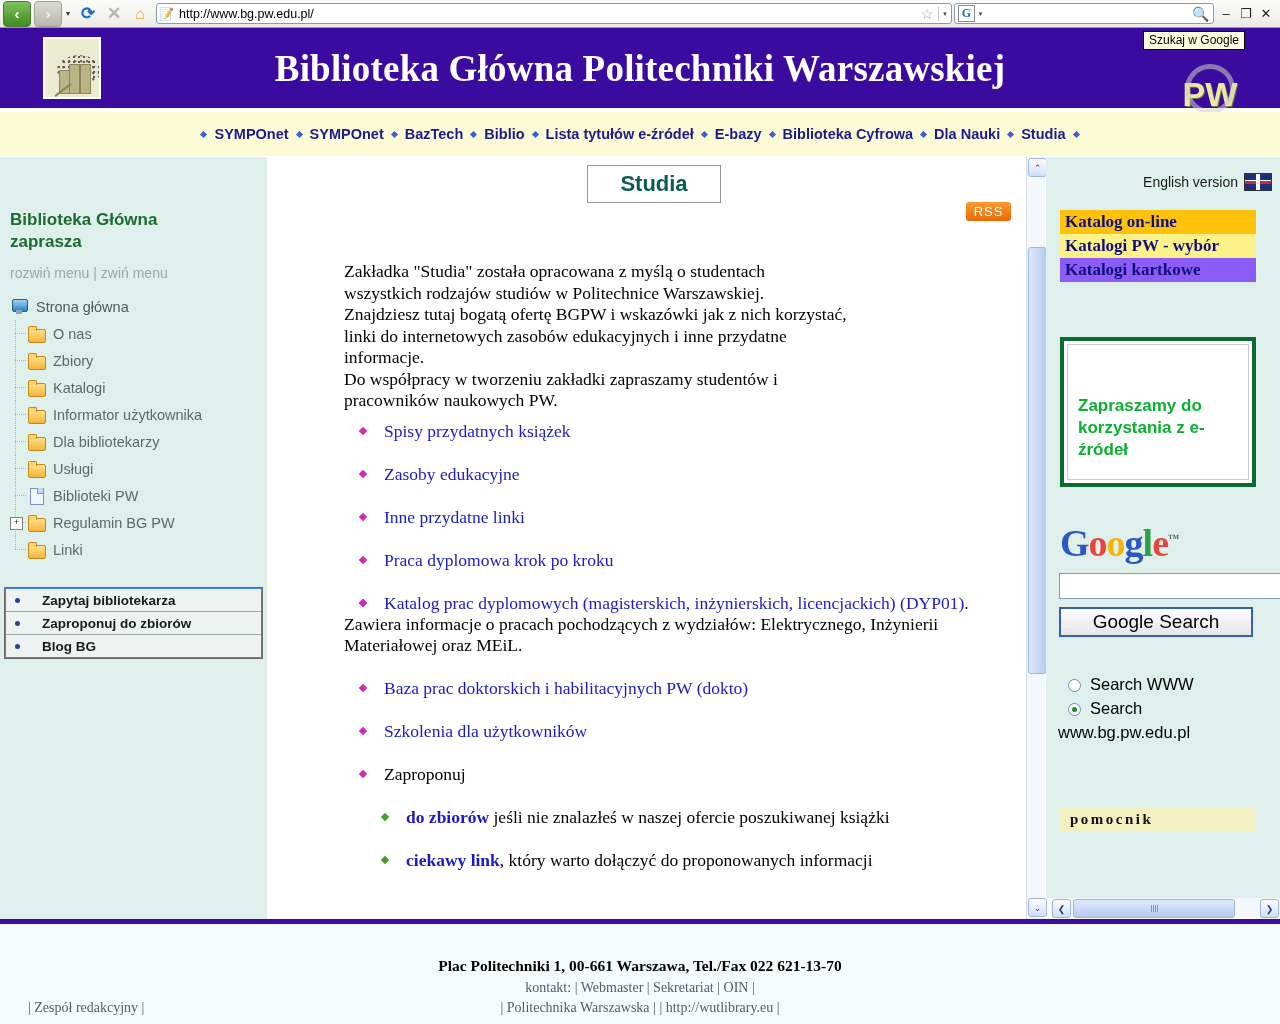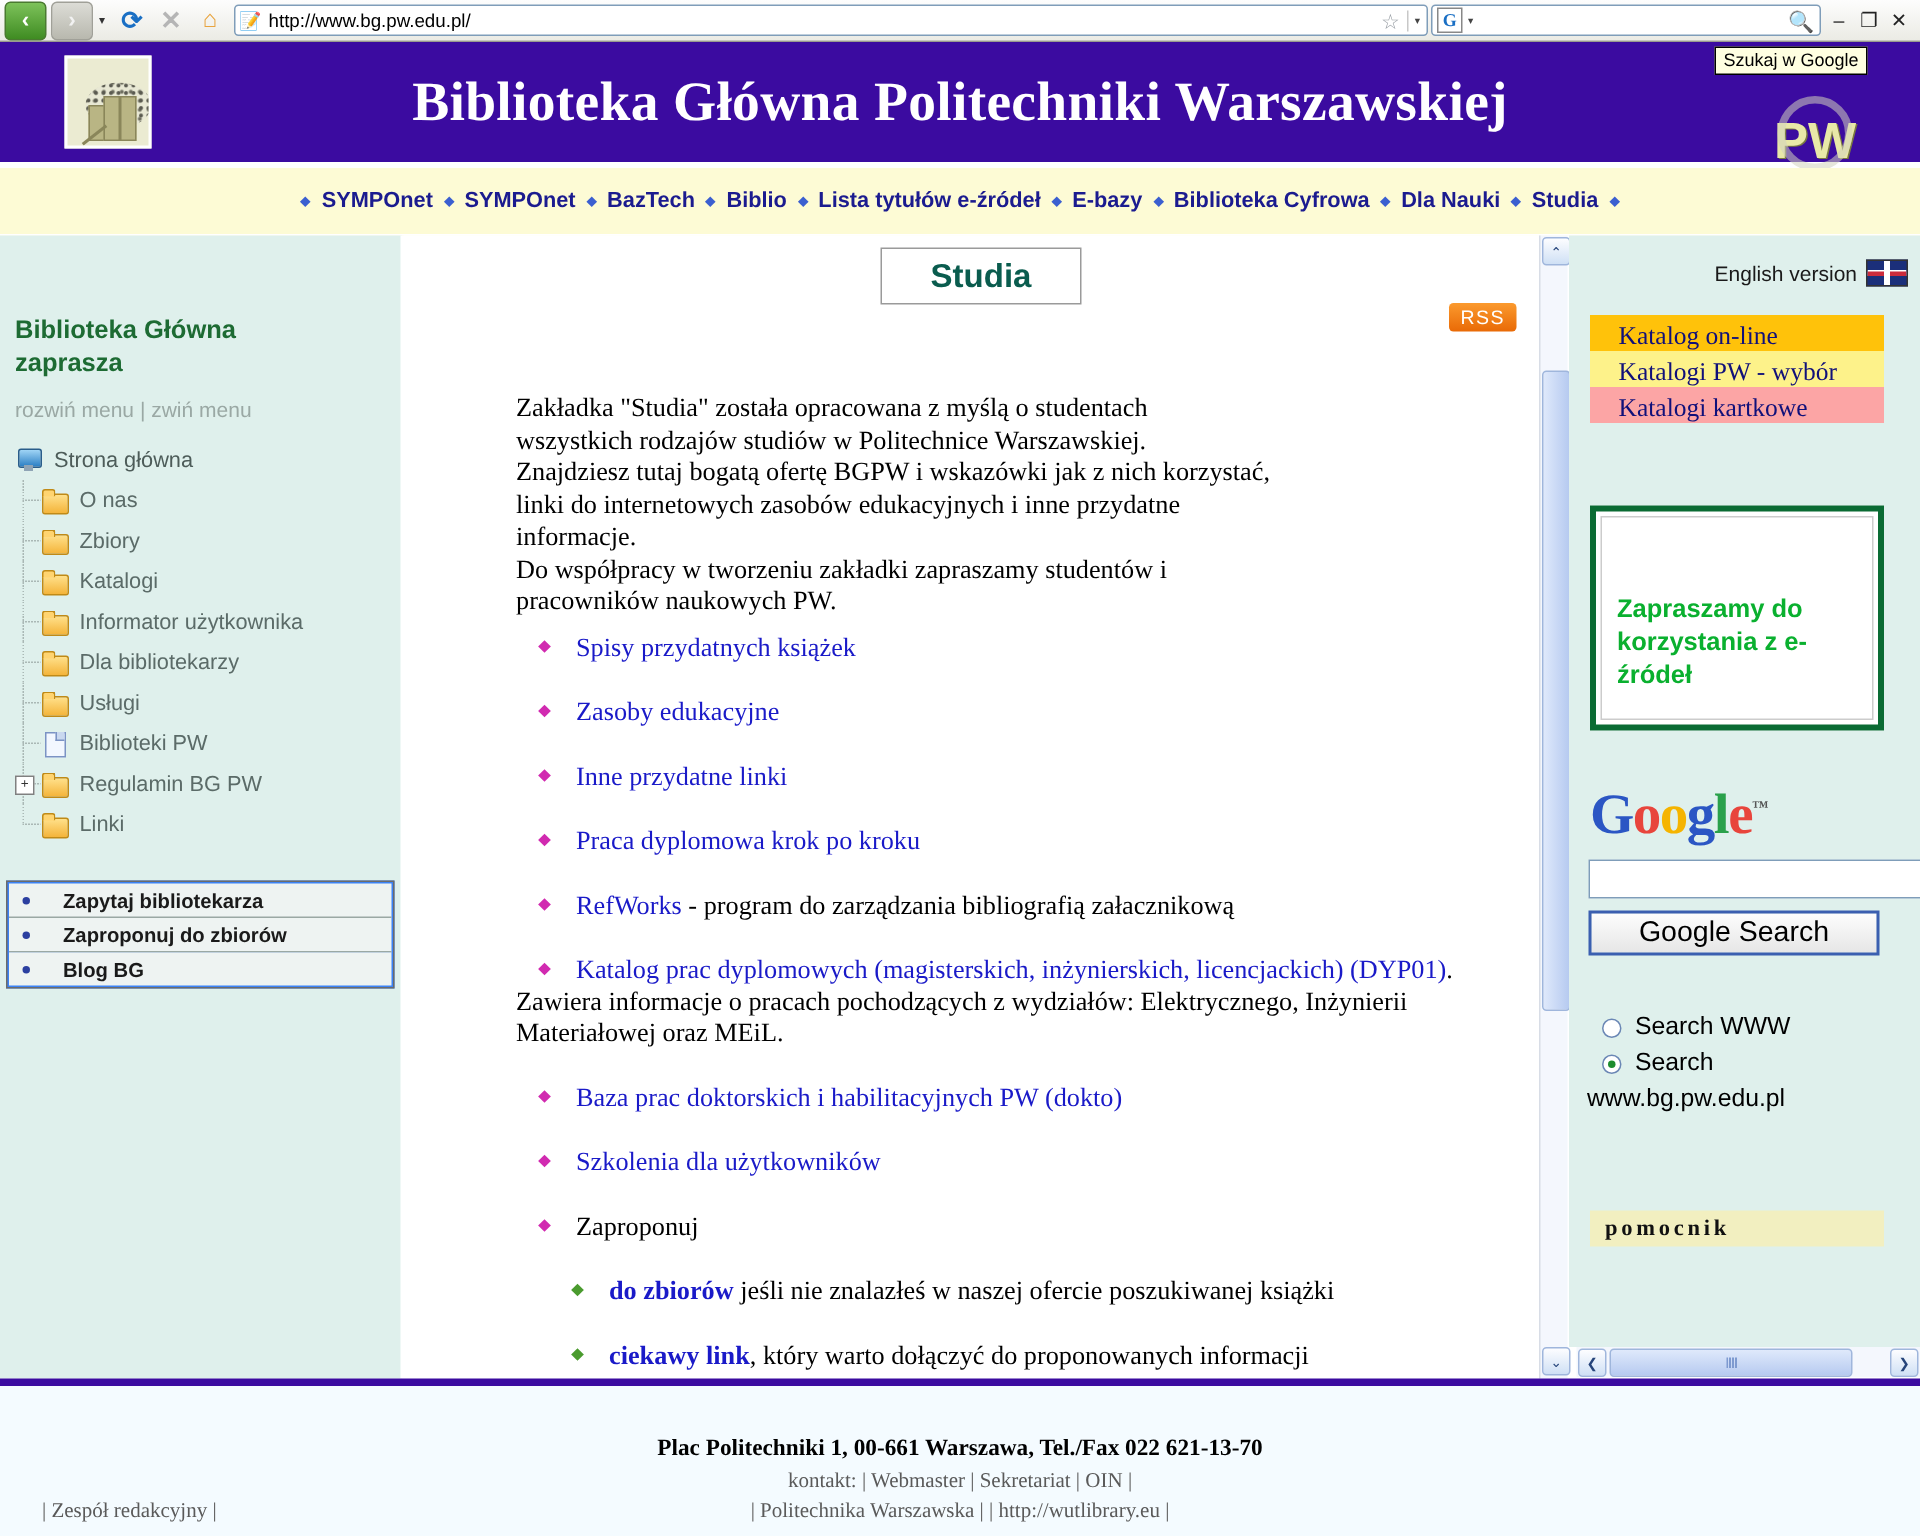--- a/index.html
+++ b/index.html
@@ -280,22 +280,22 @@
     content:"";position:absolute;left:0;top:6px;width:26px;height:4px;background:#fff;
     box-shadow:0 0 0 0 #fff;
   }
   .flag::after{
     content:"";position:absolute;left:11px;top:0;width:4px;height:16px;background:#fff;
   }
   .flag i{position:absolute;left:0;top:6.5px;width:26px;height:3px;background:#cc2b3c;display:block;}
   .flag b{position:absolute;left:11.5px;top:0;width:3px;height:16px;background:#cc2b3c;display:block;}
   .katbox{position:absolute;left:14px;top:53px;width:196px;}
   .kat{
-    height:24px;display:flex;align-items:flex-end;padding-left:19px;box-sizing:border-box;
-    font-family:"Liberation Serif",serif;font-weight:normal;font-size:17px;color:#10107a;
+    height:24px;display:flex;align-items:center;padding-left:5px;box-sizing:border-box;
+    font-family:"Liberation Serif",serif;font-weight:bold;font-size:17px;color:#10107a;
   }
   .kat1{background:#ffc20a;}
   .kat2{background:#fdf28a;}
   .kat3{background:#fdfae0;}
   .greenbox{
     position:absolute;left:14px;top:180px;width:196px;height:150px;
     border:4px solid #0a6b33;background:#ffffff;box-sizing:border-box;padding:3px;
   }
   .greenbox .inner{
     width:100%;height:100%;border:1px solid #cccccc;box-sizing:border-box;position:relative;
@@ -538,21 +538,21 @@
         <div>linki do internetowych zasobów edukacyjnych i inne przydatne</div>
         <div>informacje.</div>
         <div>Do współpracy w tworzeniu zakładki zapraszamy studentów i</div>
         <div>pracowników naukowych PW.</div>
       </div>
     <div class="links" id="links-block">
         <div class="li"><span class="bul"></span><span><a href="#">Spisy przydatnych książek</a></span></div>
         <div class="li"><span class="bul"></span><span><a href="#">Zasoby edukacyjne</a></span></div>
         <div class="li"><span class="bul"></span><span><a href="#">Inne przydatne linki</a></span></div>
         <div class="li"><span class="bul"></span><span><a href="#">Praca dyplomowa krok po kroku</a></span></div>
-        <div class="li wrap"><span class="bul"></span><span class="t1"><a href="#">RefWorks</a><span> - program do zarządzania bibliografią załacznikową</span></span></div>
+        <div class="li wrap"><span class="bul"></span></div>
         <div class="li wrap"><span class="bul"></span><span class="t1"><a href="#">Katalog prac dyplomowych (magisterskich, inżynierskich, licencjackich) (DYP01)</a><span>. Zawiera informacje o pracach pochodzących z wydziałów: Elektrycznego, Inżynierii Materiałowej oraz MEiL.</span></span></div>
         <div class="li"><span class="bul"></span><span><a href="#">Baza prac doktorskich i habilitacyjnych PW (dokto)</a></span></div>
         <div class="li"><span class="bul"></span><span><a href="#">Szkolenia dla użytkowników</a></span></div>
         <div class="li"><span class="bul"></span><span>Zaproponuj</span></div>
         <div class="sub"><span class="sbul"></span><a href="#">do zbiorów</a><span> jeśli nie znalazłeś w naszej ofercie poszukiwanej książki</span></div>
         <div class="sub"><span class="sbul"></span><a href="#">ciekawy link</a><span>, który warto dołączyć do proponowanych informacji</span></div>
       </div>
   </div>
 
   <div class="vscroll">
@@ -574,21 +574,21 @@
         </span>
     </div>
 
     <div class="katbox" id="katbox">
         <div class="kat kat1" style="background: rgb(255, 194, 10);">
           <span>Katalog on-line</span>
         </div>
         <div class="kat kat2" style="background: rgb(253, 242, 138);">
           <span>Katalogi PW - wybór</span>
         </div>
-        <div class="kat kat3" style="background: #fca5a5;">
+        <div class="kat kat3" style="background: #8b5cf6;">
           <span>Katalogi kartkowe</span>
         </div>
       </div>
 
     <div class="greenbox">
       <div class="inner">
         <div class="txt">Zapraszamy do korzystania z e-źródeł</div>
       </div>
     </div>
 

